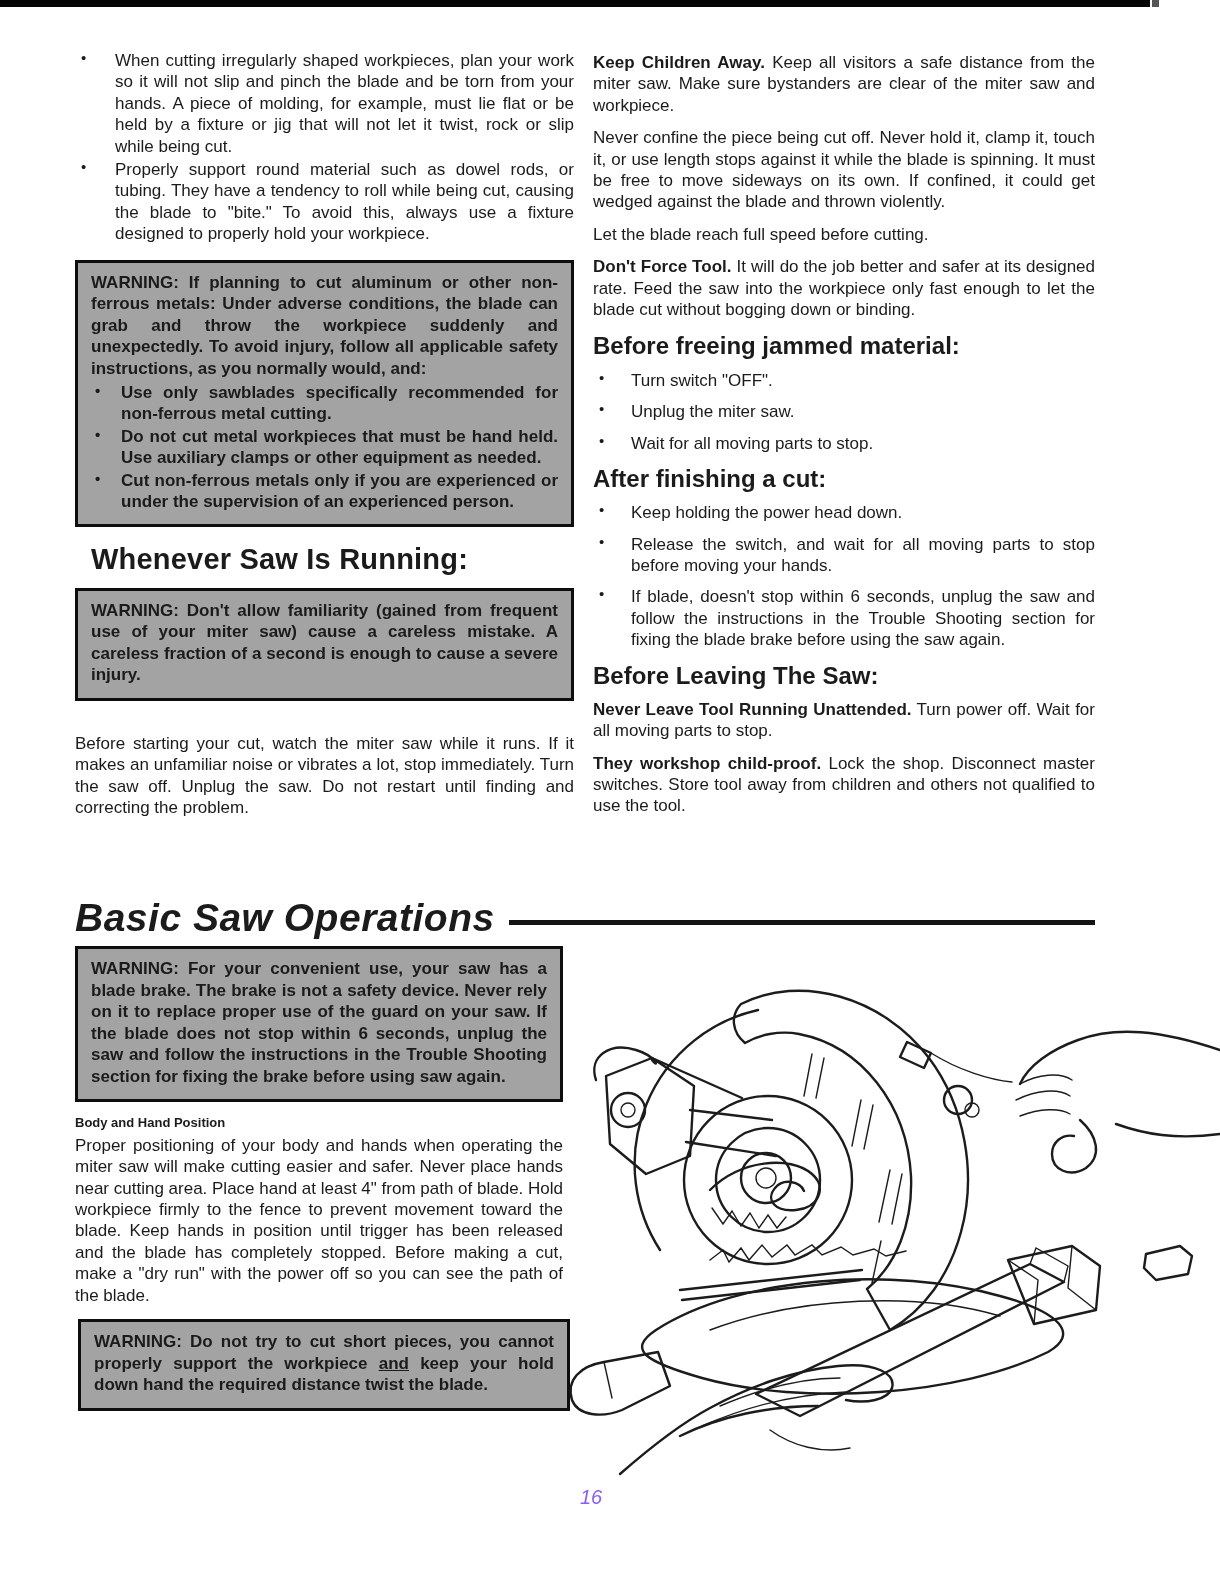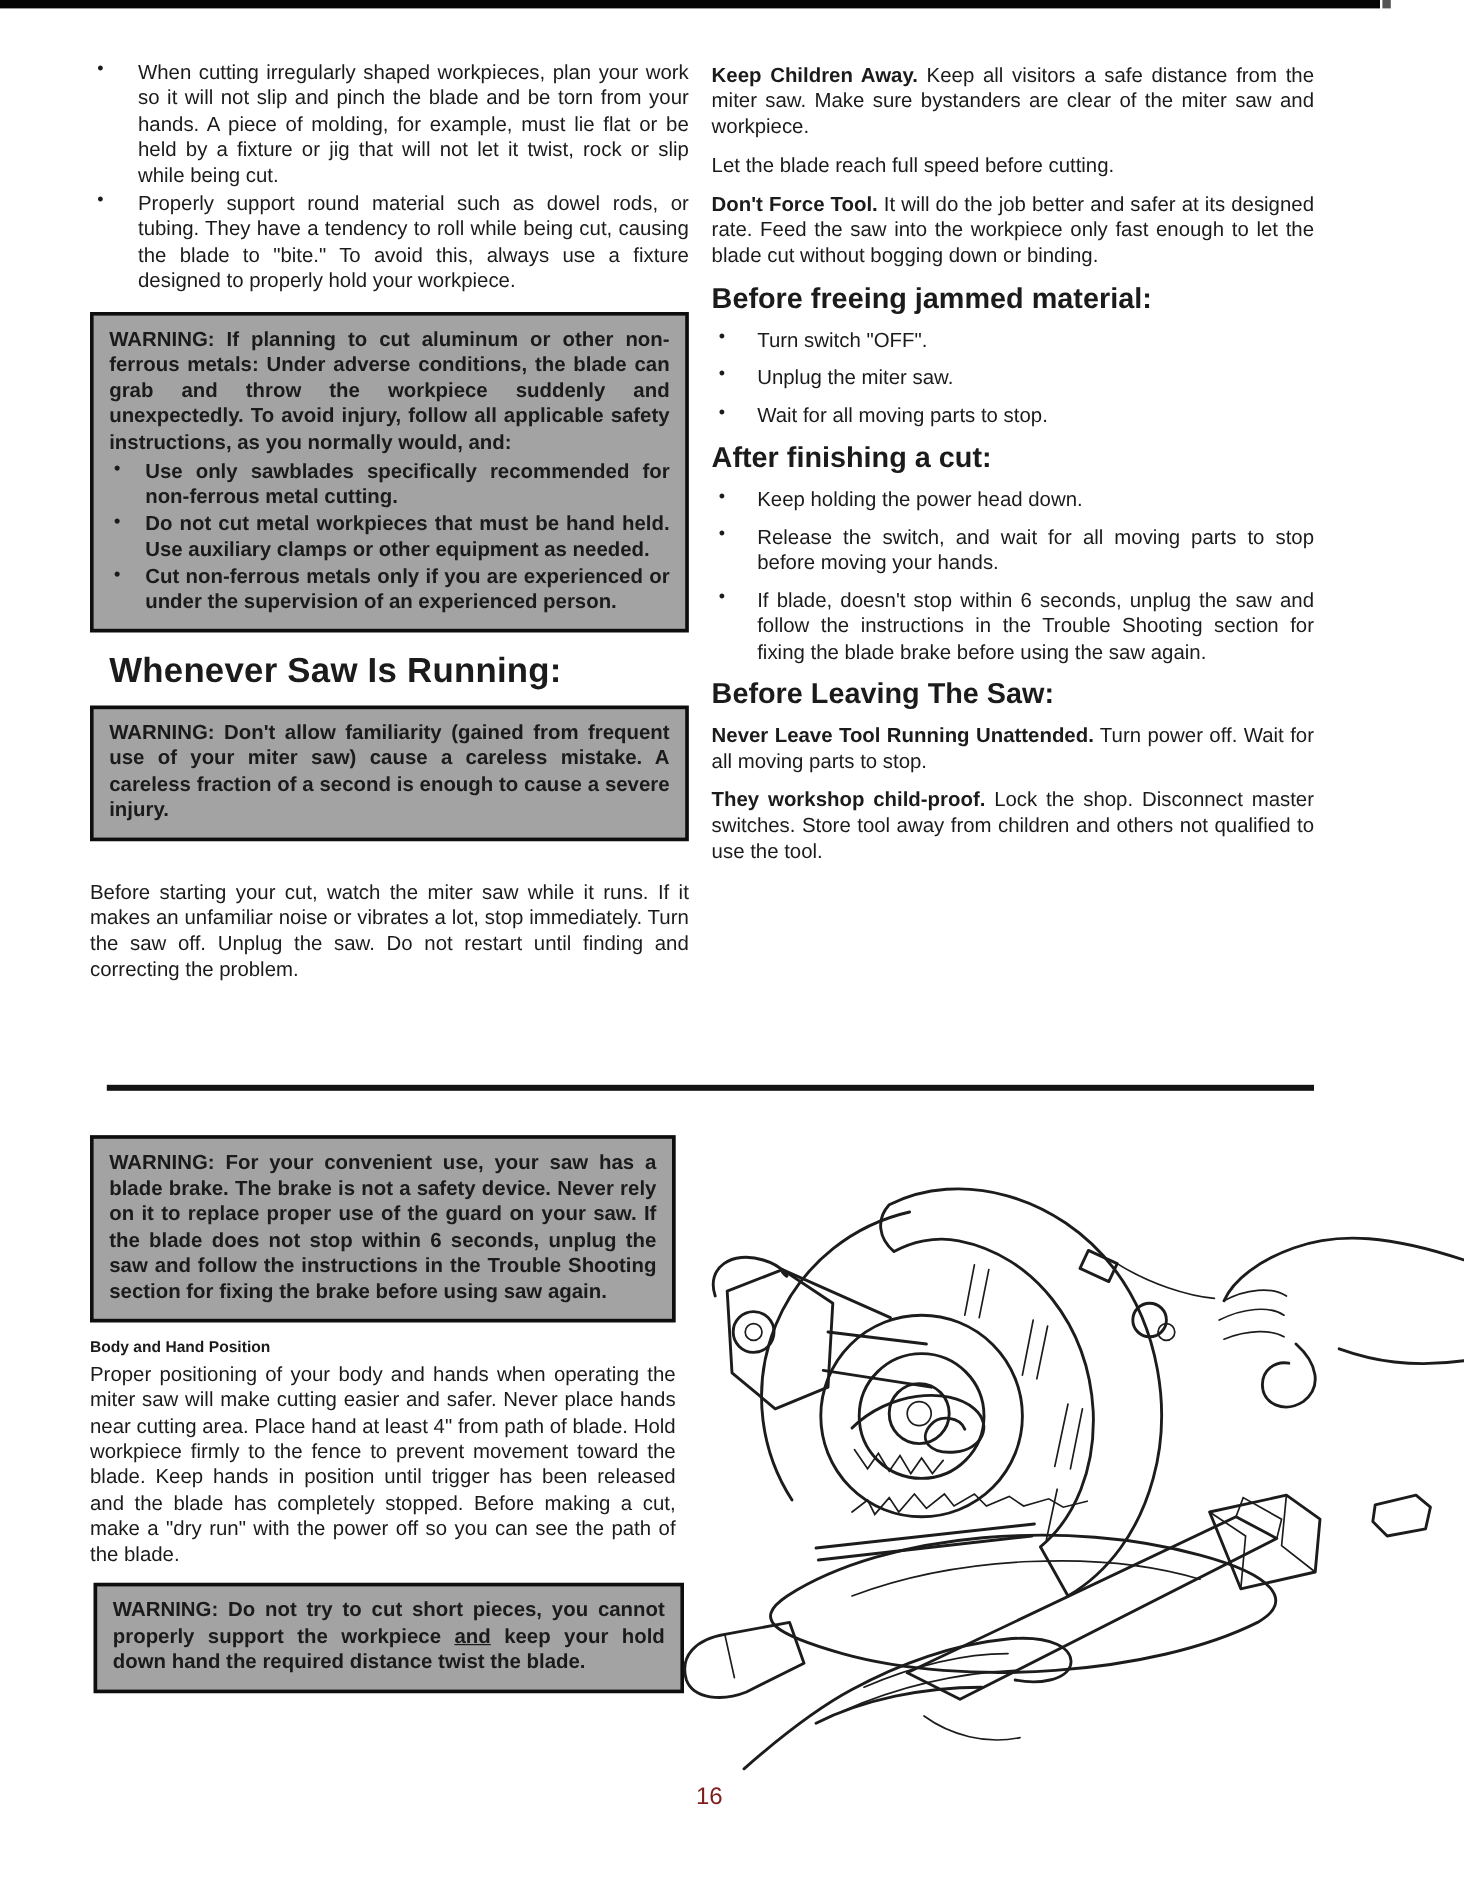--- a/index.html
+++ b/index.html
@@ -38,21 +38,21 @@
   #warnbox-familiarity{margin-bottom:32px;}
 
   #section-row{position:absolute;left:75px;top:896px;width:1020px;display:flex;align-items:center;}
   #section-title{font-size:39px;font-weight:bold;font-style:italic;margin:0;letter-spacing:0.5px;white-space:nowrap;}
   #section-rule{flex:1;height:5px;background:#141414;margin-left:14px;margin-top:8px;}
 
   h3.subhead{font-size:13px;font-weight:bold;margin:13px 0 3px 0;}
 
   .rc-h{font-size:24px;font-weight:bold;margin:2px 0 8px 0;}
 
-  #page-number{position:absolute;left:580px;top:1486px;font-size:20px;color:#7f1d1d;}
+  #page-number{position:absolute;left:580px;top:1486px;font-size:20px;color:#8b5cf6;font-style:italic;}
 
   #illustration{position:absolute;left:560px;top:958px;width:660px;height:520px;}
   #illustration svg{width:100%;height:100%;}
   .sk{fill:none;stroke:#1c1c1c;stroke-width:2.4;stroke-linecap:round;stroke-linejoin:round;}
   .sk-thin{fill:none;stroke:#1c1c1c;stroke-width:1.4;stroke-linecap:round;}
 </style>
 </head>
 <body>
 
 <div id="page">
@@ -78,39 +78,41 @@
     <h2 class="runhead">Whenever Saw Is Running:</h2>
 
     <div id="warnbox-familiarity" class="warnbox">
       <p>WARNING: Don't allow familiarity (gained from frequent use of your miter saw) cause a careless mistake. A careless fraction of a second is enough to cause a severe injury.</p>
     </div>
 
     <p>Before starting your cut, watch the miter saw while it runs. If it makes an unfamiliar noise or vibrates a lot, stop immediately. Turn the saw off. Unplug the saw. Do not restart until finding and correcting the problem.</p>
   </div>
 
   <div id="section-row">
+    <h1 id="section-title">Basic Saw Operations</h1>
     <div id="section-rule"></div>
   </div>
 
   <div id="left-bottom" class="col">
     <div class="warnbox">
       <p>WARNING: For your convenient use, your saw has a blade brake. The brake is not a safety device. Never rely on it to replace proper use of the guard on your saw. If the blade does not stop within 6 seconds, unplug the saw and follow the instructions in the Trouble Shooting section for fixing the brake before using saw again.</p>
     </div>
 
     <h3 class="subhead">Body and Hand Position</h3>
     <p>Proper positioning of your body and hands when operating the miter saw will make cutting easier and safer. Never place hands near cutting area. Place hand at least 4" from path of blade. Hold workpiece firmly to the fence to prevent movement toward the blade. Keep hands in position until trigger has been released and the blade has completely stopped. Before making a cut, make a "dry run" with the power off so you can see the path of the blade.</p>
 
     <div class="warnbox" style="margin-top:13px;margin-left:3px;width:460px;">
       <p><span>WARNING: Do not try to cut short pieces, you cannot properly support the workpiece </span><span style="text-decoration:underline;">and</span><span> keep your hold down hand the required distance twist the blade.</span></p>
     </div>
   </div>
 
   <div id="right-col" class="col">
     <p><span class="lead">Keep Children Away.</span><span> Keep all visitors a safe distance from the miter saw. Make sure bystanders are clear of the miter saw and workpiece.</span></p>
 
+    <p>Never confine the piece being cut off. Never hold it, clamp it, touch it, or use length stops against it while the blade is spinning. It must be free to move sideways on its own. If confined, it could get wedged against the blade and thrown violently.</p>
 
     <p>Let the blade reach full speed before cutting.</p>
 
     <p><span class="lead">Don't Force Tool.</span><span> It will do the job better and safer at its designed rate. Feed the saw into the workpiece only fast enough to let the blade cut without bogging down or binding.</span></p>
 
     <div class="rc-h">Before freeing jammed material:</div>
     <ul class="dotlist tight">
       <li>Turn switch "OFF".</li>
       <li>Unplug the miter saw.</li>
       <li>Wait for all moving parts to stop.</li>

